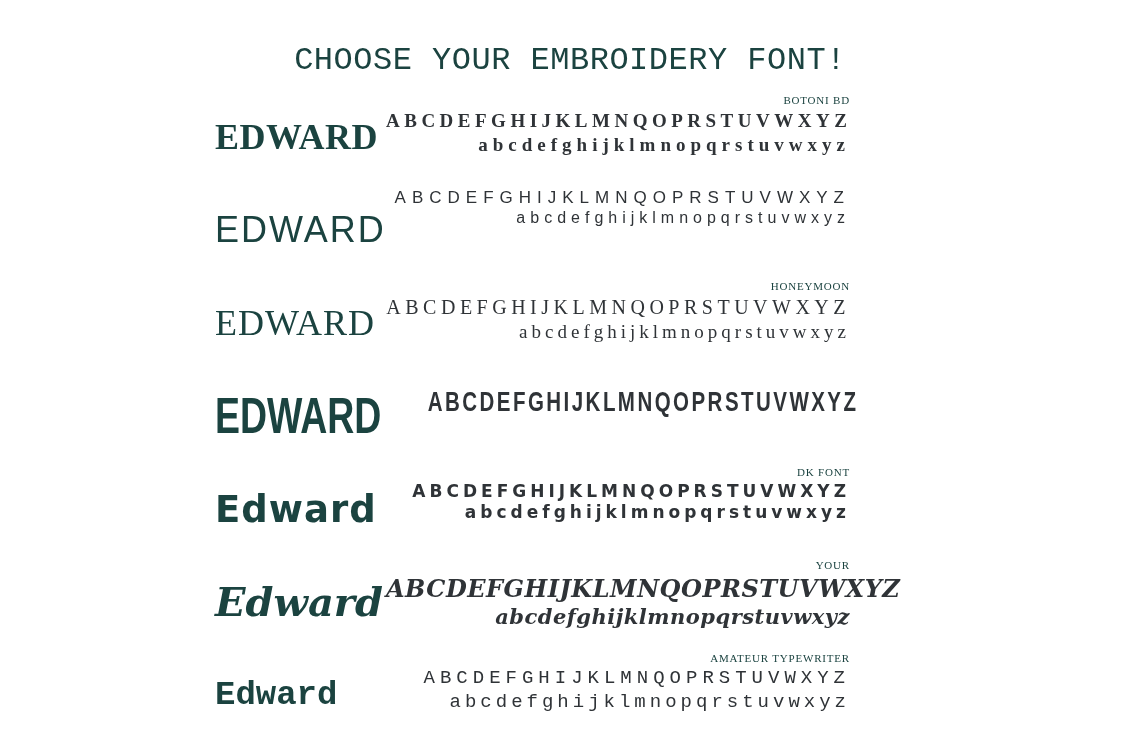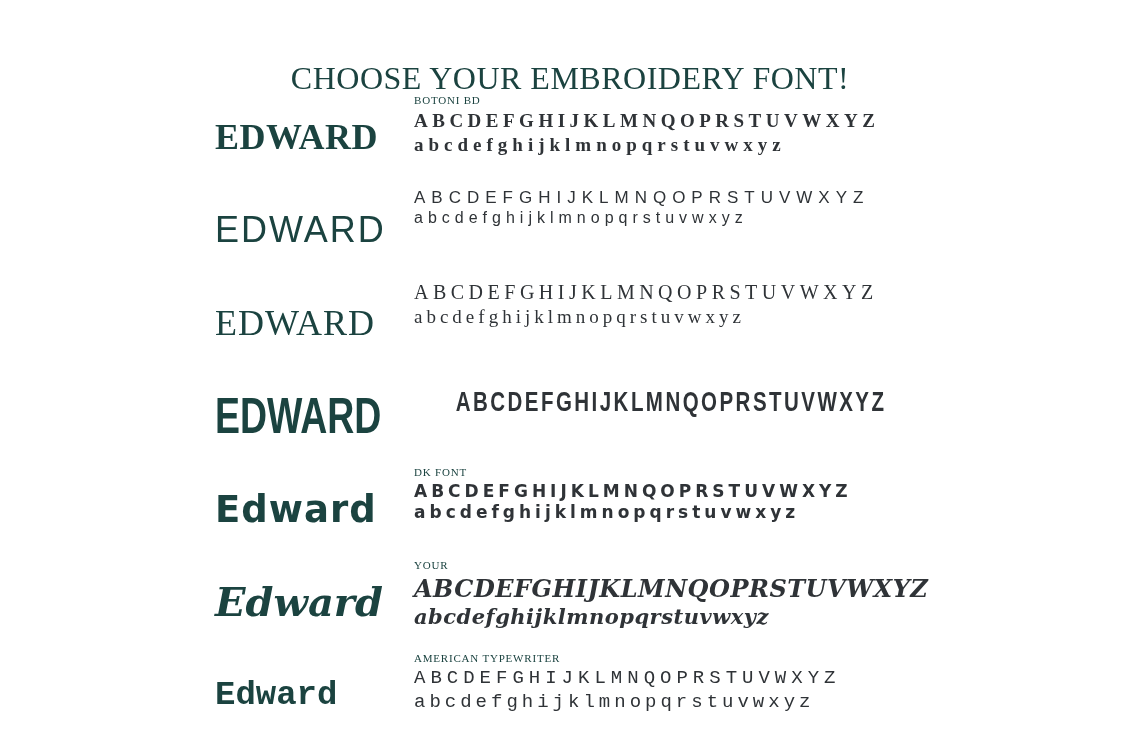--- a/index.html
+++ b/index.html
@@ -10,46 +10,47 @@
   .page{
     position:relative;
     width:1140px;
     height:749px;
     margin:0 auto;
     background:var(--background,#ffffff);
     overflow:hidden;
   }
   .title{
     position:absolute;
-    top:60px;
+    top:42px;
     left:0;
     width:100%;
     text-align:center;
     font-size:32px;
     letter-spacing:0.5px;
     color:var(--accent,#1b4340);
     white-space:nowrap;
+    font-family:Liberation Mono, monospace;
   }
   .rows{position:absolute; top:90px; left:0; right:0;}
   .row{position:relative; height:93px;}
   .sample{
     position:absolute;
     left:215px;
     top:50%;
     transform:translateY(-50%);
     color:var(--accent,#1b4340);
     white-space:nowrap;
     line-height:1;
   }
   .alpha{
     position:absolute;
-    left:414px;
+    left:386px;
     width:464px;
     top:4px;
-    text-align:left;
+    text-align:right;
   }
   .alpha.solo{top:16px;}
   .font-name{
     font-family:"Liberation Serif", serif;
     font-size:11px;
     letter-spacing:0.8px;
     color:var(--accent,#1b4340);
     margin-bottom:3px;
     white-space:nowrap;
   }
@@ -117,20 +118,21 @@
       <div class="sample s-inkme">EDWARD</div>
       <div class="alpha">
         <div class="upper u-inkme">ABCDEFGHIJKLMNQOPRSTUVWXYZ</div>
         <div class="lower l-inkme">abcdefghijklmnopqrstuvwxyz</div>
       </div>
     </div>
 
     <div class="row">
       <div class="sample s-honeymoon">EDWARD</div>
       <div class="alpha">
+        <div class="font-name">HONEYMOON</div>
         <div class="upper u-honeymoon">ABCDEFGHIJKLMNQOPRSTUVWXYZ</div>
         <div class="lower l-honeymoon">abcdefghijklmnopqrstuvwxyz</div>
       </div>
     </div>
 
     <div class="row">
       <div class="sample s-amateur">EDWARD</div>
       <div class="alpha solo">
         <div class="upper u-amateur">ABCDEFGHIJKLMNQOPRSTUVWXYZ</div>
       </div>
@@ -150,20 +152,20 @@
       <div class="alpha">
         <div class="font-name">YOUR</div>
         <div class="upper u-hughs">ABCDEFGHIJKLMNQOPRSTUVWXYZ</div>
         <div class="lower l-hughs">abcdefghijklmnopqrstuvwxyz</div>
       </div>
     </div>
 
     <div class="row">
       <div class="sample s-typewriter">Edward</div>
       <div class="alpha">
-        <div class="font-name">AMERICAN TYPEWRITER</div>
+        <div class="font-name">AMATEUR TYPEWRITER</div>
         <div class="upper u-typewriter">ABCDEFGHIJKLMNQOPRSTUVWXYZ</div>
         <div class="lower l-typewriter">abcdefghijklmnopqrstuvwxyz</div>
       </div>
     </div>
 
   </div>
 </div>
 
 </body></html>

